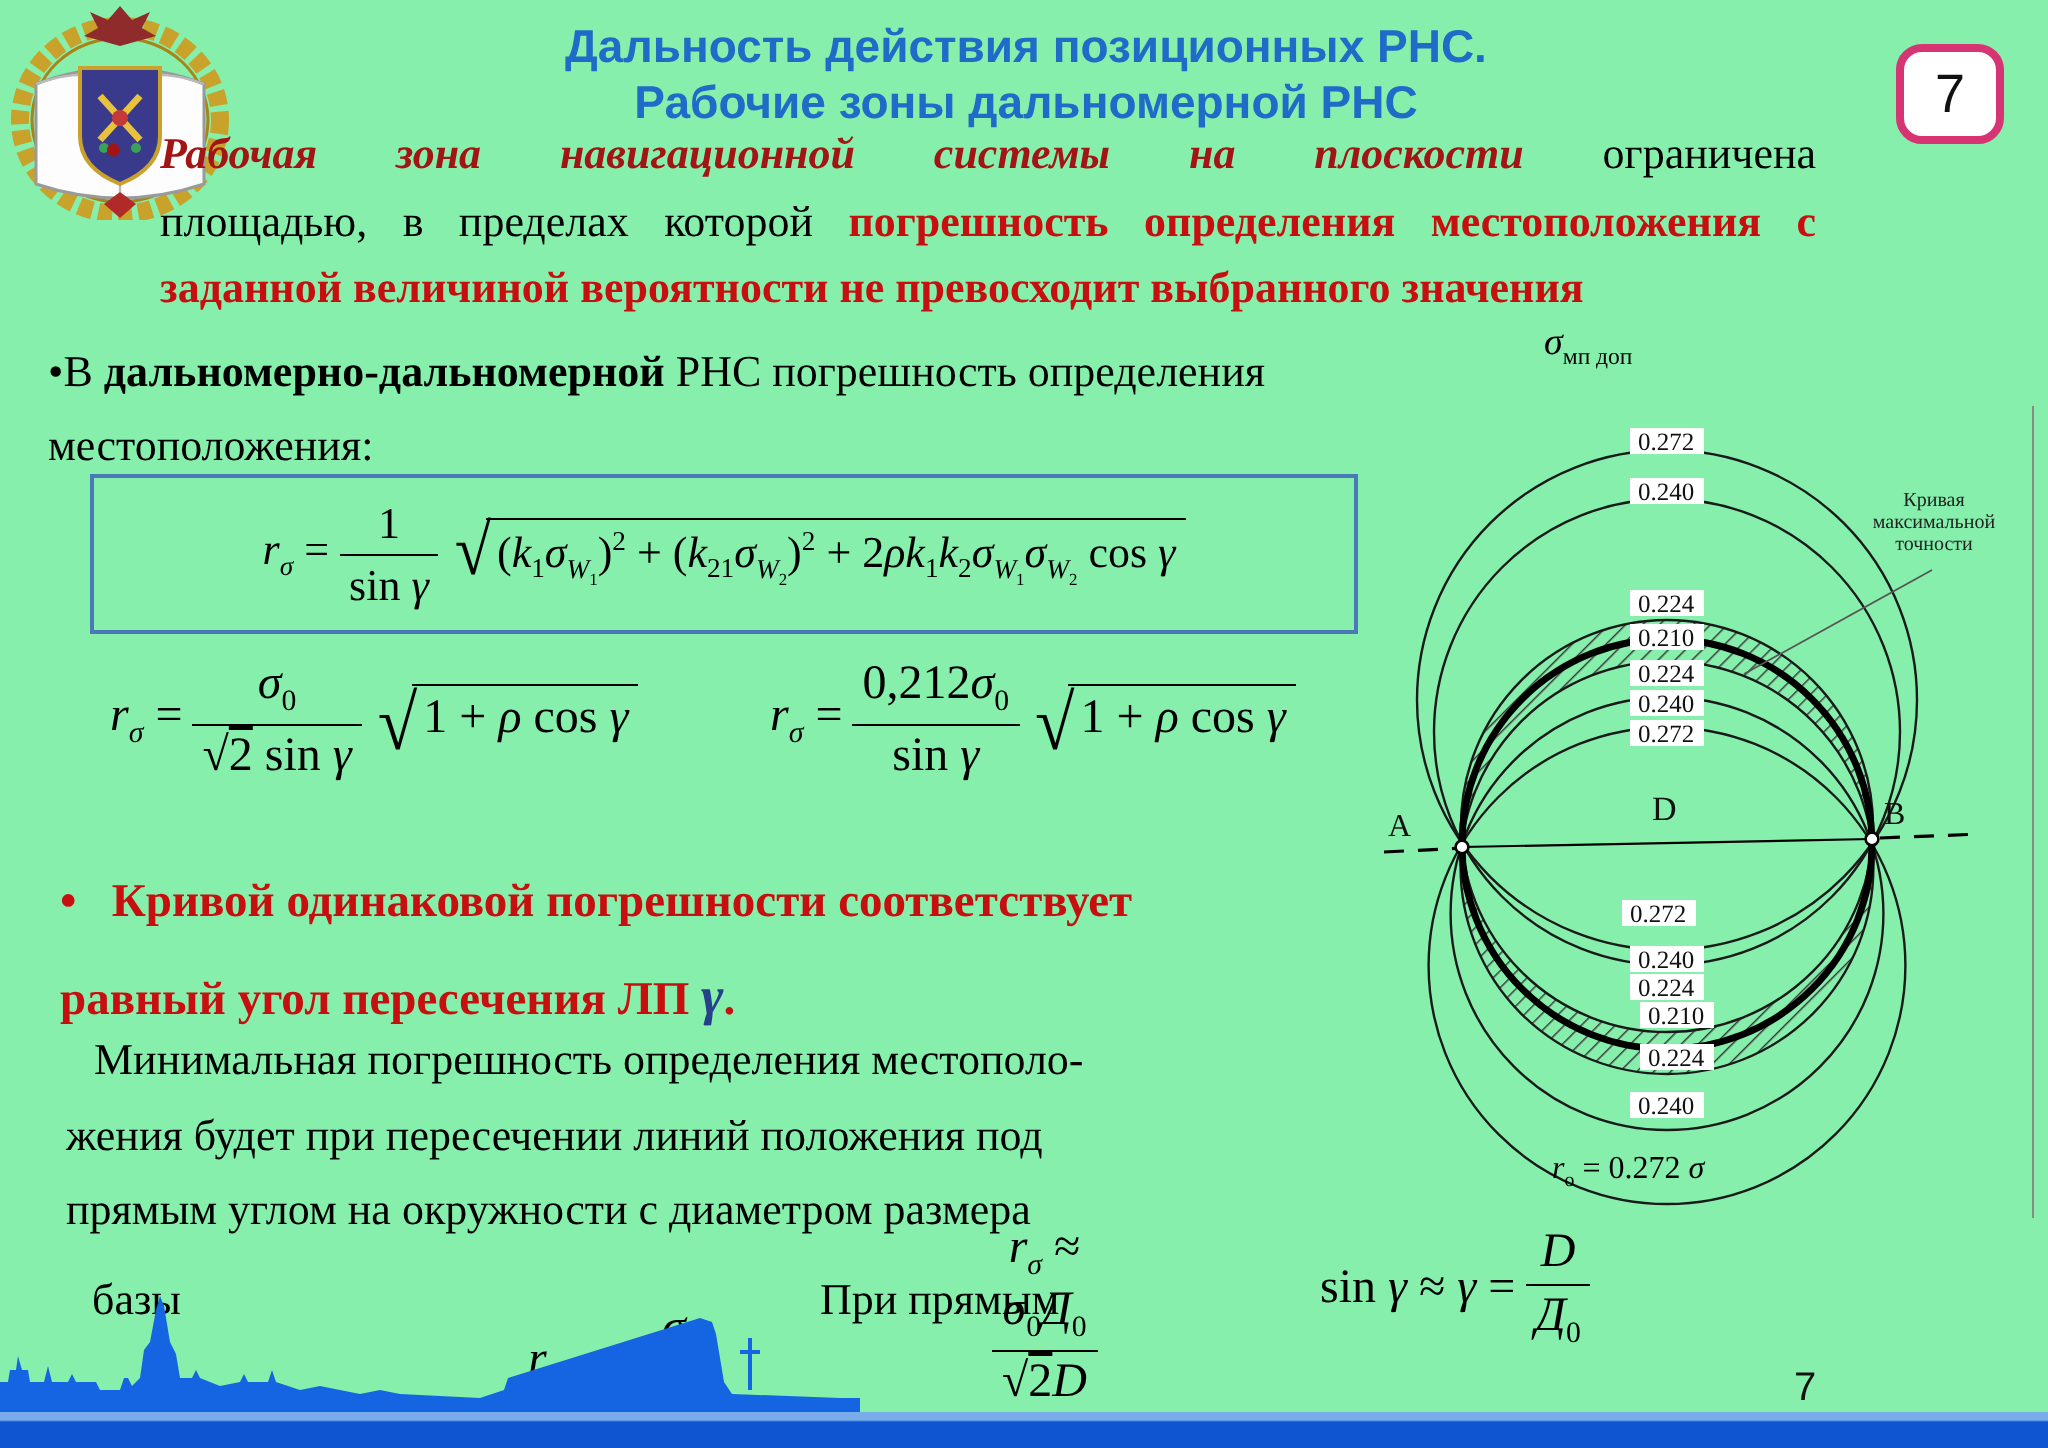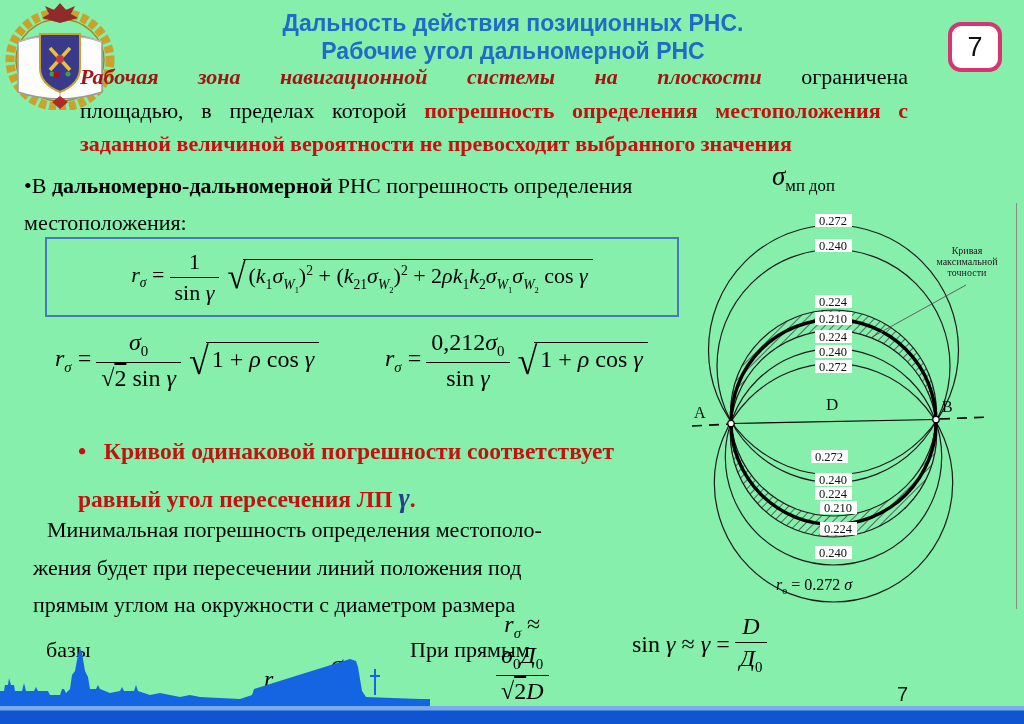--- a/index.html
+++ b/index.html
@@ -12,47 +12,47 @@
          background:#fff;display:flex;align-items:center;justify-content:center;
          font-family:"Liberation Sans",sans-serif;font-size:27px;color:#111;}
   
   .b1{position:absolute;left:52px;top:60px;color:#a31515;font-size:27px;}
   .p1{position:absolute;left:80px;top:60px;width:828px;font-size:22px;line-height:33.5px;}
   .jline{text-align:justify;text-align-last:justify;}
   .lead{color:#a31515;font-weight:bold;font-style:italic;}
   .red{color:#c80f0f;font-weight:bold;}
   
   .p2{position:absolute;left:24px;top:167px;width:670px;font-size:22px;line-height:37px;}
-  .sigma-note{position:absolute;left:772px;top:161px;font-size:27px;}
+  .sigma-note{position:absolute;left:772px;top:161px;font-size:19px;}
   
   .formula{display:inline-flex;align-items:center;font-size:24px;white-space:nowrap;}
   .frac{display:inline-flex;flex-direction:column;text-align:center;margin:0 5px;}
   .frac .fn{padding:0 5px 2px;}
   .frac .fd{border-top:1.7px solid #000;padding:2px 5px 0;}
   .sqrt{display:inline-flex;margin-left:3px;}
   .rad{font-size:1.5em;line-height:1;align-self:flex-start;margin-right:-3px;transform:scaleY(1.08);transform-origin:top;}
   .rdc{border-top:1.8px solid #000;padding:3px 5px 0 6px;}
   .ol{text-decoration:overline;}
   sub{font-size:0.62em;} sup{font-size:0.62em;}
   .fbox{position:absolute;left:45px;top:237px;width:630px;height:76px;border:2px solid #4a7ab5;
         display:flex;align-items:center;justify-content:center;}
   .fbox .formula{font-size:22px;}
   .f2{position:absolute;left:55px;top:329px;}
   .f3{position:absolute;left:385px;top:329px;}
   
-  .bullet2{position:absolute;left:30px;top:428px;width:660px;font-size:23.5px;font-weight:bold;color:#c80f0f;line-height:47px;margin-left:48px;}
+  .bullet2{position:absolute;left:30px;top:428px;width:660px;font-size:23.5px;font-weight:bold;color:#c80f0f;line-height:47px;}
   .gam{color:#27408b;font-style:italic;font-size:27px;}
   
   .p3{position:absolute;left:33px;top:511px;width:650px;font-size:22px;line-height:37.5px;}
   .p3 .ind{text-indent:14px;}
   .bazy{position:absolute;left:46px;top:637px;font-size:22px;text-align:center;}
   .f4{position:absolute;left:264px;top:615px;margin-top:36px;}
   .primal{position:absolute;left:410px;top:637px;font-size:22px;}
   .f5{position:absolute;left:491px;top:611px;flex-direction:column;}
-  .f6{position:absolute;left:632px;top:613px;}
+  .f6{position:absolute;left:660px;top:613px;}
   
   .diagram{position:absolute;left:690px;top:197px;}
   .callout{position:absolute;left:925px;top:245px;width:84px;font-size:10px;line-height:11px;text-align:center;color:#222;}
   .rlabel{position:absolute;left:776px;top:576px;font-size:16px;}
   
   .skyline{position:absolute;left:0;top:645px;}
   .bar{position:absolute;left:0;top:706px;width:1024px;height:18px;
        background:linear-gradient(180deg,#79ace9 0%,#79ace9 22%,#0f55d2 28%,#0f55d2 100%);}
   .pagenum{position:absolute;left:897px;top:683px;font-family:"Liberation Sans",sans-serif;font-size:20px;color:#111;}
 </style>
@@ -71,21 +71,21 @@
     <path d="M46 46 L66 68 M66 46 L46 68" stroke="#e8c23a" stroke-width="3.5"></path>
     <circle cx="56" cy="57" r="4" fill="#c43a3a"></circle>
     <circle cx="48" cy="72" r="2.5" fill="#3aa05a"></circle>
     <circle cx="64" cy="72" r="2.5" fill="#3aa05a"></circle>
     <path d="M56 1 l6 7 l9 -4 l-4 8 l7 4 l-18 5 l-18 -5 l7 -4 l-4 -8 l9 4 Z" fill="#8f2b2b"></path>
     <path d="M48 100 l8 -6 l8 6 l-8 7 Z" fill="#b02a2a"></path>
   </svg>
 
   <div class="title">
     <div>Дальность действия позиционных РНС.</div>
-    <div>Рабочие угол дальномерной  РНС</div>
+    <div>Рабочие зоны дальномерной  РНС</div>
   </div>
 
   <div class="badge">
     <span>7</span>
   </div>
 
   <div class="b1">•</div>
   <div class="p1">
     <div class="jline"><span class="lead">Рабочая зона навигационной системы на плоскости</span><span> ограничена</span></div>
     <div class="jline"><span>площадью, в пределах которой </span><span class="red">погрешность определения местоположения   с</span></div>

